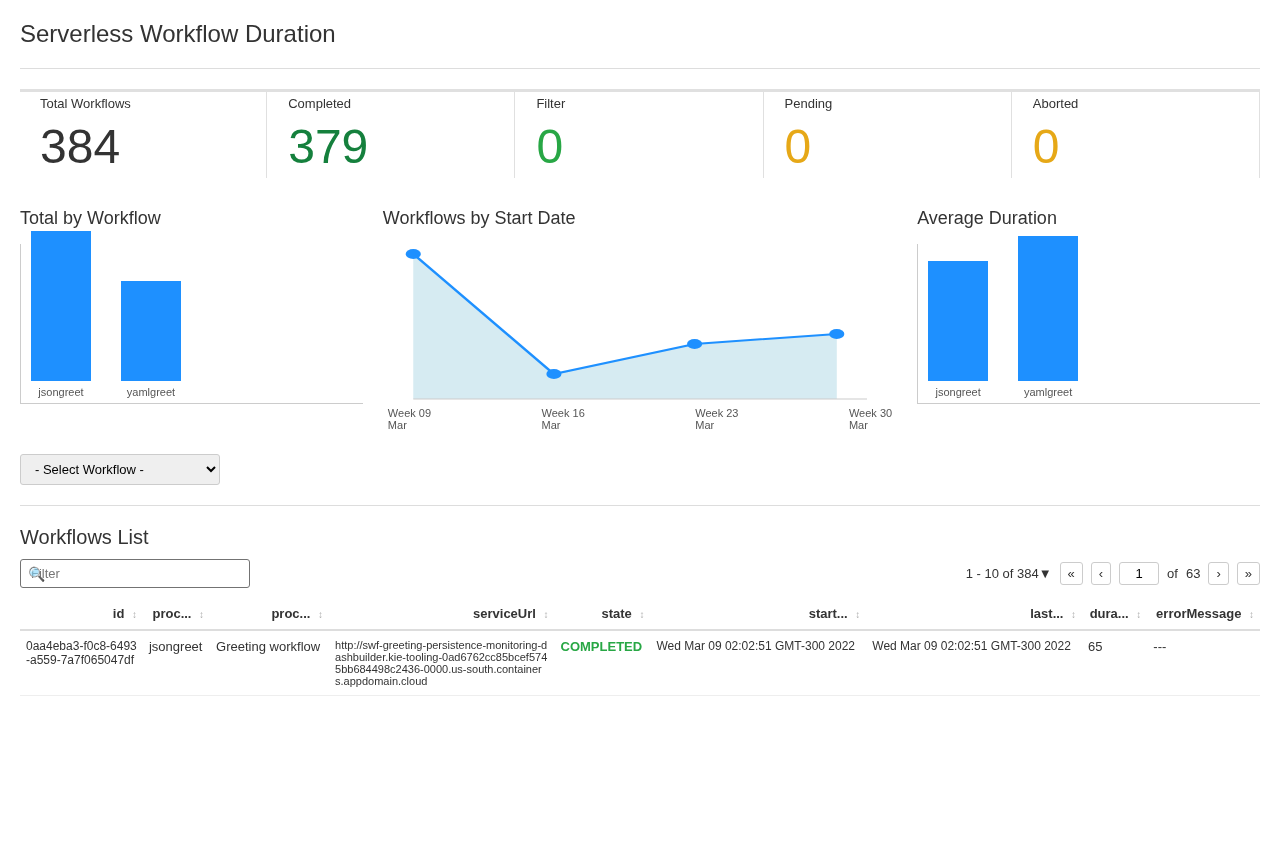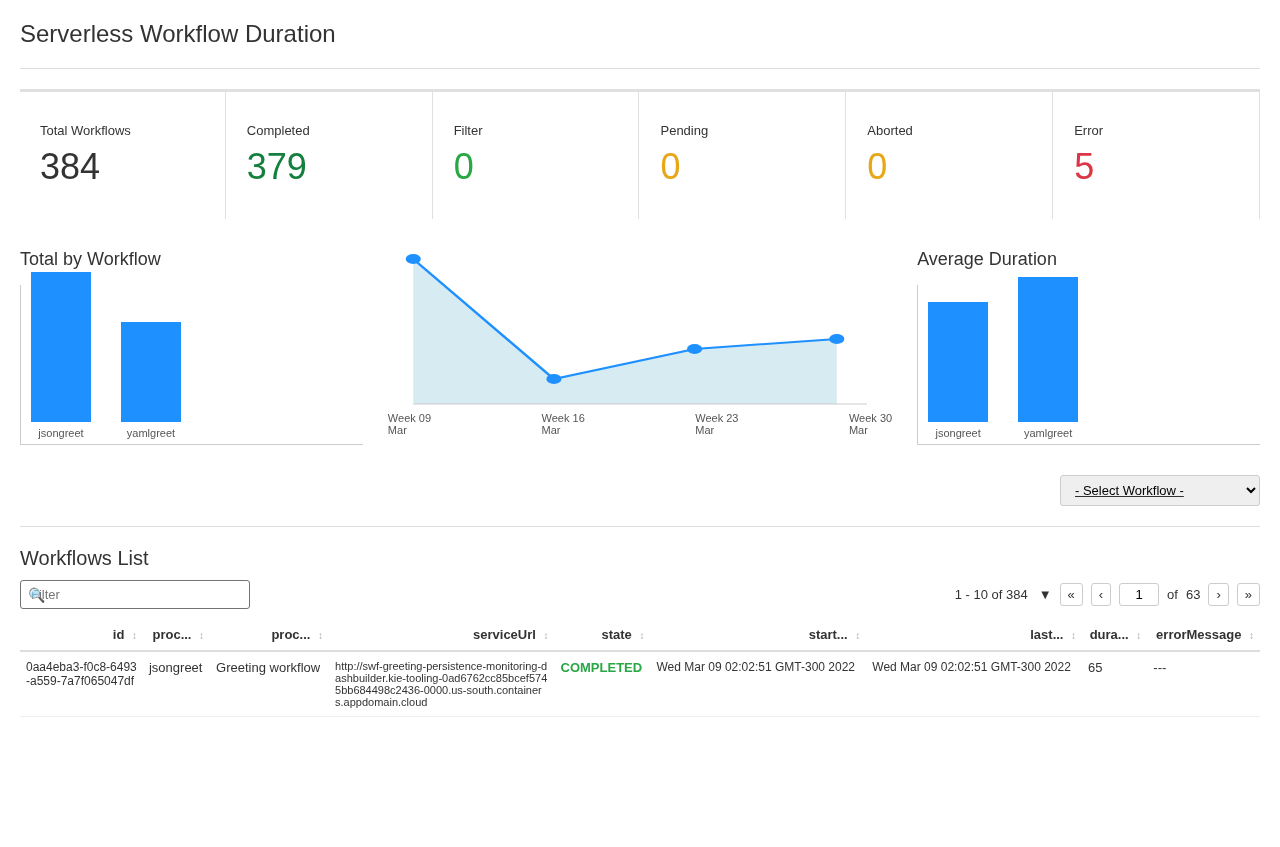--- a/index.html
+++ b/index.html
@@ -9,31 +9,31 @@
     h2 { font-size: 18px; font-weight: normal; margin-bottom: 10px; }
 
     
     .summary-row {
       display: flex;
       border-top: 3px solid #e0e0e0;
       margin-bottom: 30px;
     }
     .summary-card {
       flex: 1;
-      padding: 31px 20px;
+      padding: 4px 20px;
       border-right: 1px solid #e0e0e0;
       border-left: 1px solid transparent;
     }
     .summary-card:first-child { border-left: none; }
     .summary-card .card-label {
       font-size: 13px;
       margin-bottom: 8px;
     }
     .summary-card .card-value {
-      font-size: 36px;
+      font-size: 48px;
     }
     .color-default { color: #333; }
     .color-blue { color: #15803d; }
     .color-green { color: #28a745; }
     .color-amber { color: #e6a817; }
     .color-red { color: #dc3545; }
 
     
     .charts-row {
       display: flex;
@@ -68,23 +68,22 @@
     }
     .bar-label {
       font-size: 11px;
       margin-top: 5px;
       color: #555;
     }
 
     
     .workflow-select-row {
       display: flex;
-      justify-content: flex-end;
+      justify-content: flex-start;
       margin-bottom: 20px;
-      text-decoration: underline;
     }
     .workflow-select {
       padding: 6px 10px;
       border: 1px solid #ccc;
       border-radius: 3px;
       font-size: 13px;
       min-width: 200px;
       cursor: pointer;
     }
 
@@ -119,21 +118,21 @@
     }
     .pagination-controls {
       display: flex;
       align-items: center;
       gap: 8px;
       font-size: 13px;
     }
     .pagination-controls .page-info {
       display: flex;
       align-items: flex-end;
-      gap: 11px;
+      gap: 0;
     }
     .pag-btn {
       background: none;
       border: 1px solid #ccc;
       border-radius: 3px;
       padding: 3px 7px;
       cursor: pointer;
       font-size: 13px;
       color: #333;
     }
@@ -196,43 +195,40 @@
     <div class="card-value color-green">0</div>
   </div>
     <div class="summary-card">
     <div class="card-label">Pending</div>
     <div class="card-value color-amber">0</div>
   </div>
     <div class="summary-card">
     <div class="card-label">Aborted</div>
     <div class="card-value color-amber">0</div>
   </div>
-    <div class="summary-card">
-    <div class="card-label">Error</div>
-    <div class="card-value color-red">5</div>
-  </div>
   </div>
 
 <div class="charts-row">
 
   <div class="chart-panel">
     <h2>Total by Workflow</h2>
     <div class="bar-chart" id="total-bar-chart">
         <div class="bar-group">
     <div class="bar" style="height:150px;"></div>
     <div class="bar-label">jsongreet</div>
   </div>
         <div class="bar-group">
     <div class="bar" style="height:100px;"></div>
     <div class="bar-label">yamlgreet</div>
   </div>
       </div>
   </div>
 
   <div class="chart-panel" style="flex:1.5;">
+    <h2>Workflows by Start Date</h2>
     <div style="position:relative; height:180px;">
       <svg id="line-chart-svg" width="100%" height="160" viewBox="0 0 340 160" preserveAspectRatio="none" style="display:block;">
 
         <polygon points="20,10 113,130 206,100 300,90 300,155 20,155" fill="rgba(173,216,230,0.5)"></polygon>
 
         <polyline points="20,10 113,130 206,100 300,90" fill="none" stroke="#1e90ff" stroke-width="2"></polyline>
 
         <circle cx="20" cy="10" r="5" fill="#1e90ff"></circle>
         <circle cx="113" cy="130" r="5" fill="#1e90ff"></circle>
         <circle cx="206" cy="100" r="5" fill="#1e90ff"></circle>

